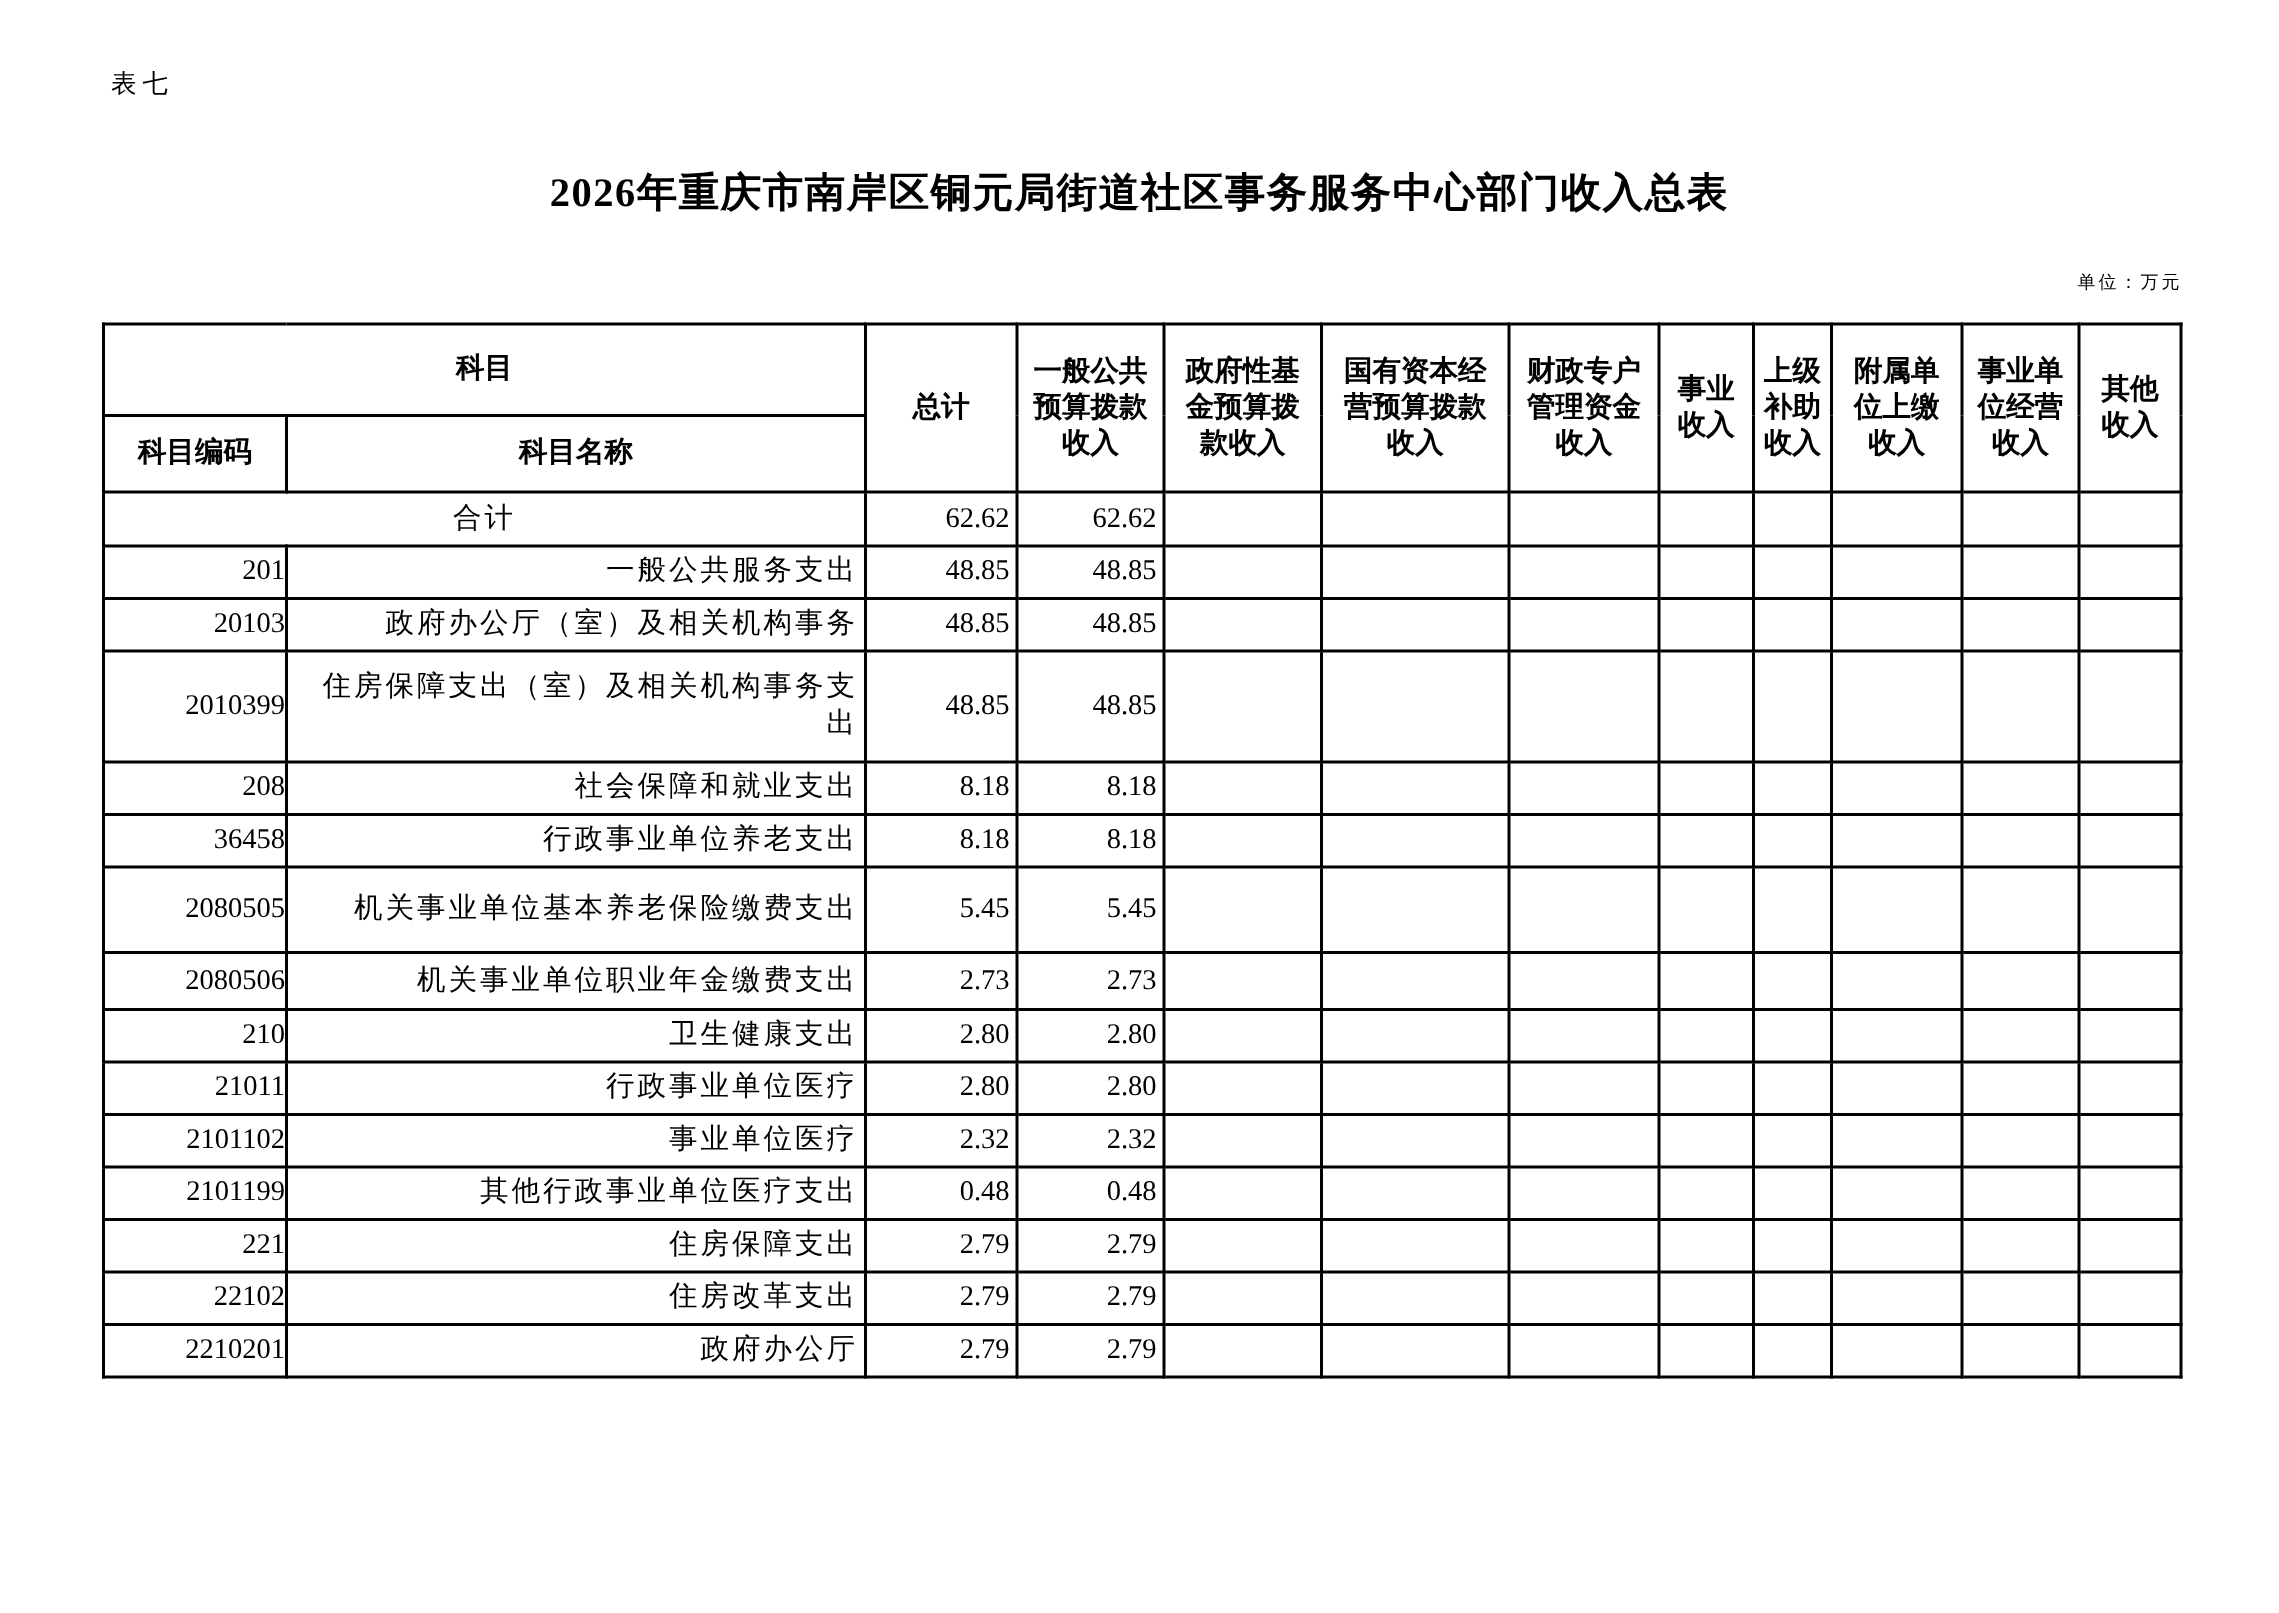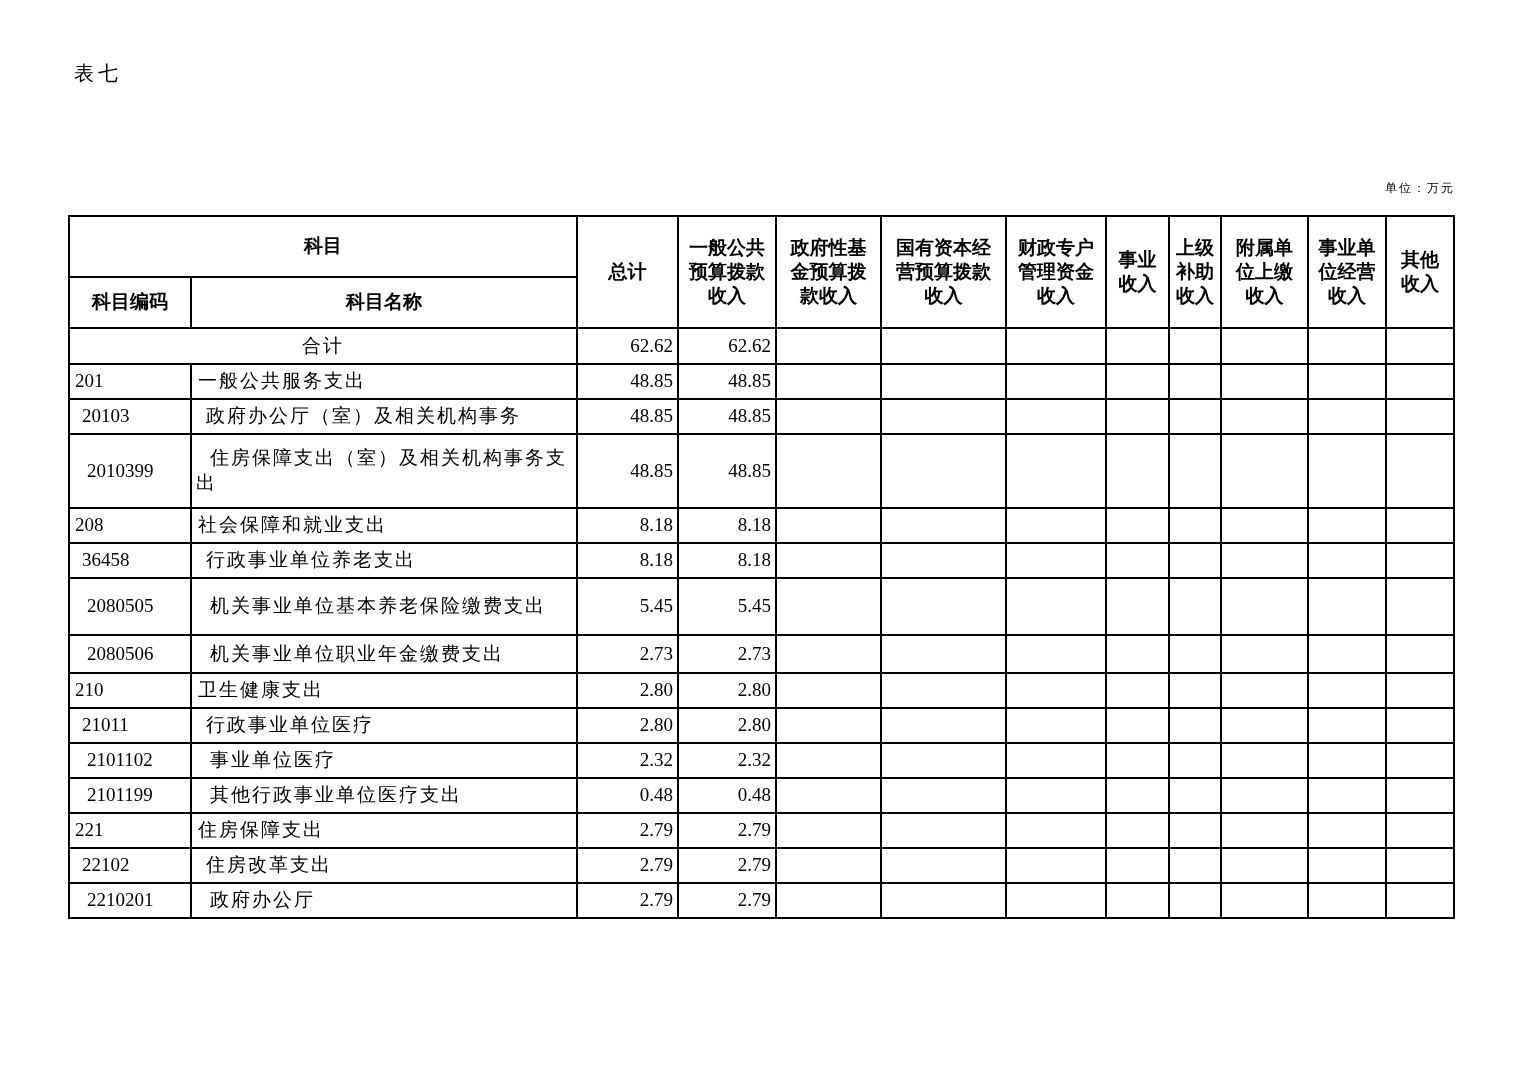--- a/index.html
+++ b/index.html
@@ -5,22 +5,22 @@
   * { margin: 0; padding: 0; box-sizing: border-box; }
   html, body { background: #ffffff; }
   body {
     width: 1519px; height: 1075px;
     font-family: "Liberation Serif", "DejaVu Serif", serif;
     color: #000;
   }
   .page { position: relative; width: 1519px; height: 1075px; background: #fff; overflow: hidden; }
 
   .sheet-label {
-    position: absolute; left: 74px; top: 60px;
-    font-size: 20px; letter-spacing: 4px;
+    position: absolute; left: 74px; top: 44px;
+    font-size: 17px; letter-spacing: 4px;
   }
   .doc-title {
     position: absolute; left: 0; top: 110px; width: 100%;
     text-align: center; font-size: 27px; font-weight: bold;
     letter-spacing: 1px;
   }
   .unit-note {
     position: absolute; right: 64px; top: 180px;
     font-size: 12px; letter-spacing: 2px;
   }
@@ -40,22 +40,22 @@
   .income-table thead th {
     font-family: "Liberation Sans", "DejaVu Sans", sans-serif;
     font-weight: bold; font-size: 19px;
     text-align: center; line-height: 1.28;
     padding: 0 6px;
   }
   .thr1 th { height: 61px; }
   .thr2 th { height: 51px; }
 
   .income-table td { font-size: 19px; line-height: 1.3; }
-  td.code { text-align: left; padding-left: 5px; }
-  td.name { text-align: left; padding: 2px 4px; letter-spacing: 2px; }
+  td.code { text-align: right; padding-left: 5px; }
+  td.name { text-align: right; padding: 2px 4px; letter-spacing: 2px; }
   td.num  { text-align: right; padding-right: 4px; }
 
   tr.body-row { height: 35px; }
   tr.h59 { height: 74px; }
   tr.h57 { height: 57px; }
   tr.h38 { height: 38px; }
 
   tr.total-row { height: 36px; }
   tr.total-row td { font-weight: normal; }
   td.total-label { text-align: center; letter-spacing: 2px; font-size: 19px; }
@@ -66,20 +66,21 @@
   tr.ind1 td.name { text-indent: 10px; }
   tr.ind2 td.name { text-indent: 14px; }
 </style>
 </head>
 <body>
 
 <div class="page">
 
   <div class="sheet-label">表七</div>
 
+  <div class="doc-title">2026年重庆市南岸区铜元局街道社区事务服务中心部门收入总表</div>
 
   <div class="unit-note">单位：万元</div>
 
   <table class="income-table">
     <colgroup>
       <col style="width:122px">
         <col style="width:386px">
         <col style="width:101px">
         <col style="width:98px">
       <col style="width:105px">

